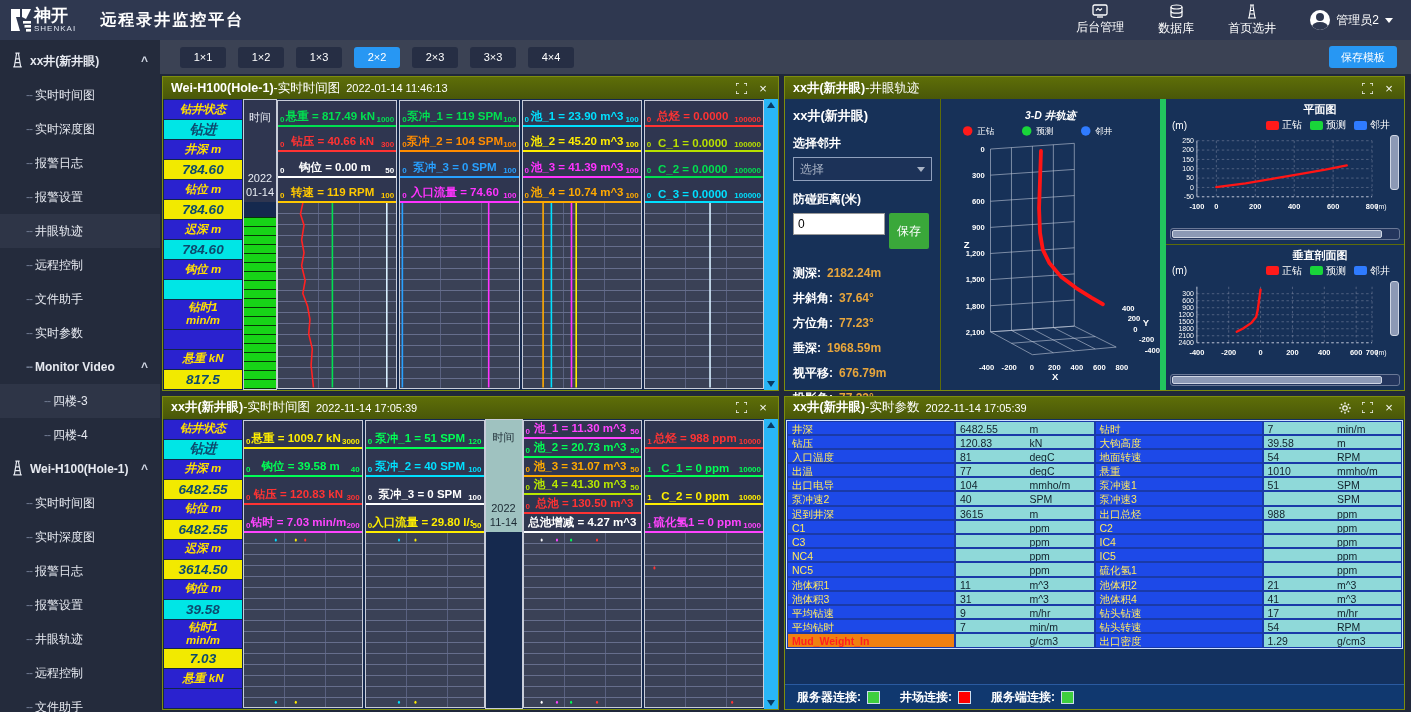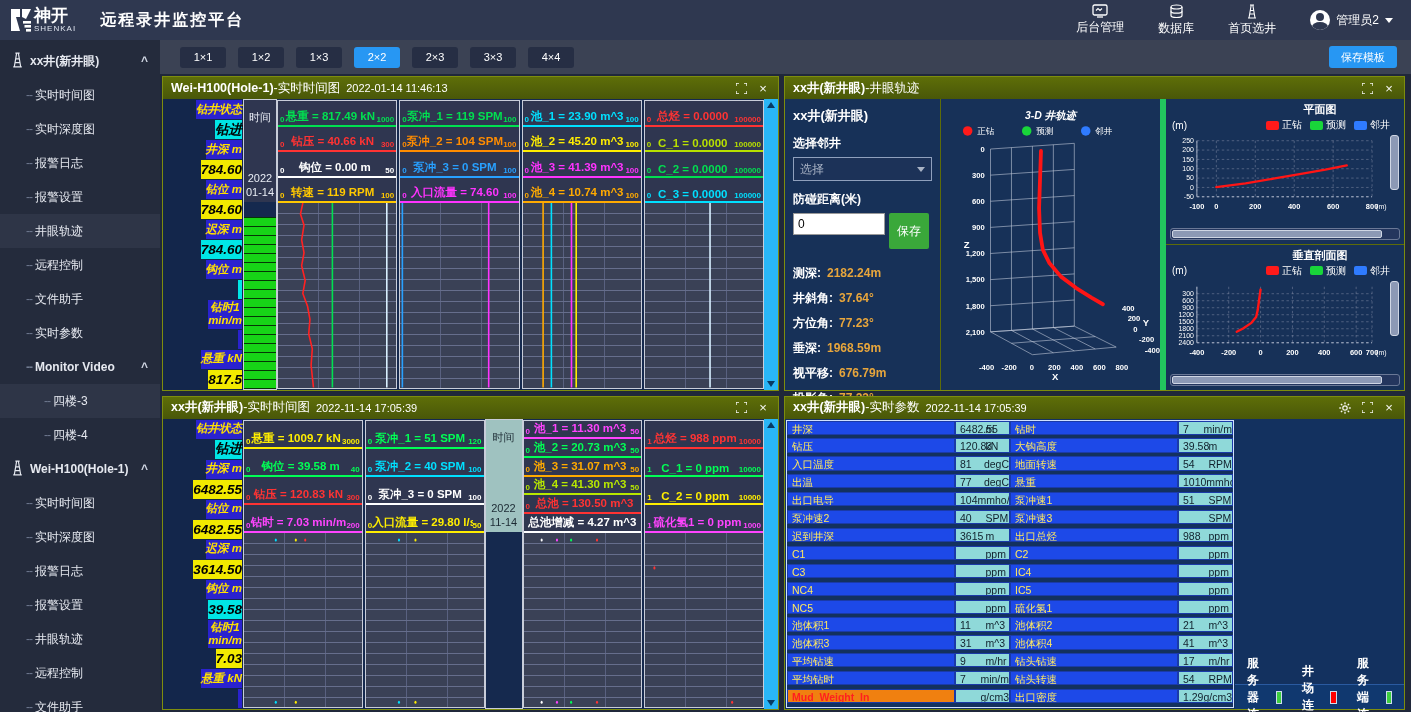--- a/index.html
+++ b/index.html
@@ -46,24 +46,24 @@
   .panel { border:1px solid #7d8d0e; background:#15294e; display:flex; flex-direction:column; min-height:0; min-width:0; }
   .phead { height:22px; flex:0 0 22px; background:linear-gradient(#5e6e08,#495709); color:#fff; display:flex; align-items:center; padding:0 8px; }
   .phead .well { font-weight:bold; font-size:12.5px; }
   .phead .rest { font-size:12.5px; }
   .phead .dt { font-size:11px; margin-left:6px; }
   .phead .spacer { flex:1; }
   .picon { width:14px; height:14px; margin-left:8px; cursor:pointer; display:flex; align-items:center; justify-content:center; color:#fff; font-size:13px; }
   .pbody { flex:1; display:flex; min-height:0; }
 
   
-  .gcol { width:80px; flex:0 0 80px; display:flex; flex-direction:column; background:#13264b; padding:1px; gap:1px;align-items:flex-end; }
+  .gcol { width:80px; flex:0 0 80px; display:flex; flex-direction:column; background:#13264b; padding:1px; gap:1px; }
   .gcell { flex:1; display:flex; align-items:center; justify-content:center; font-weight:bold; font-style:italic; text-align:center; }
   .glabel { background:#2a22cf; color:#ffe000; font-size:11.5px; white-space:pre-line; line-height:1.15; }
-  .gval { font-size:13.5px; color:#000000; }
+  .gval { font-size:13.5px; color:#0c4a6e; }
   .gval.yellow { background:#f2ea00; }
   .gval.cyan { background:#00e6e6; }
   .gval.none { background:#2a22cf; }
 
   
   .tracks { flex:1; display:flex; min-width:0; gap:2px; padding:1px 0; }
   .track { flex:1; display:flex; flex-direction:column; min-width:0; border:1px solid #c8cdd9; }
   .thead { display:flex; flex-direction:column; background:#2f3650; }
   .crow { display:flex; align-items:flex-end; font-weight:bold; padding:0 2px 1px 2px; border-bottom:2px solid; flex:1; }
   .crow .mn,.crow .mx { font-size:8px; }
@@ -111,21 +111,21 @@
   .leg { display:flex; align-items:center; gap:3px; font-size:10px; color:#fff; }
   .leg .sw { width:13px; height:9px; border-radius:2px; }
   .mini-plot { flex:1; display:flex; min-height:0; }
   .mini-plot svg { flex:1; height:100%; }
   .vscroll { width:11px; flex:0 0 11px; display:flex; flex-direction:column; padding:2px 1px; }
   .vthumb { height:62%; background:#8c99b5; border:1px solid #cfd6e4; border-radius:3px; }
   .hscroll { height:12px; flex:0 0 12px; margin-top:2px; border:1px solid #6a7896; background:#24365e; border-radius:3px; display:flex; padding:1px; }
   .hthumb { width:93%; background:#8c99b5; border-radius:2px; border:1px solid #cfd6e4; }
 
   
-  .br-body { flex:1; display:flex; background:#13315f; min-height:0; }
+  .br-body { flex:1; display:flex; flex-direction:column; background:#13315f; min-height:0; }
   .ptable { display:grid; grid-template-columns:168px 1fr 168px 1fr; border:1px solid #cfe0ff; margin:1px; }
   .ptable .c { height:14.2px; font-size:10.5px; line-height:14px; border:0.5px solid #1a3aa8; overflow:hidden; white-space:nowrap; }
   .ptable .lc { background:#1d49e8; color:#ffe95e; padding-left:4px; }
   .ptable .lc.hl { background:#f08010; color:#ff1f1f; font-weight:bold; }
   .ptable .vc { background:#8fd9d9; color:#10202c; display:flex; padding-left:4px; }
   .ptable .vc .v { width:52%; }
   .ptable .vc .u { flex:1; }
   .br-status { margin-top:auto; height:25px; flex:0 0 25px; background:#10386f; border-top:1px solid #2a5aa0; display:flex; align-items:center; gap:20px; padding:0 12px; color:#fff; font-size:12px; }
   .st-item { display:flex; align-items:center; gap:6px; font-weight:bold; }
   .st-sq { width:13px; height:13px; border:1px solid #cde; }

